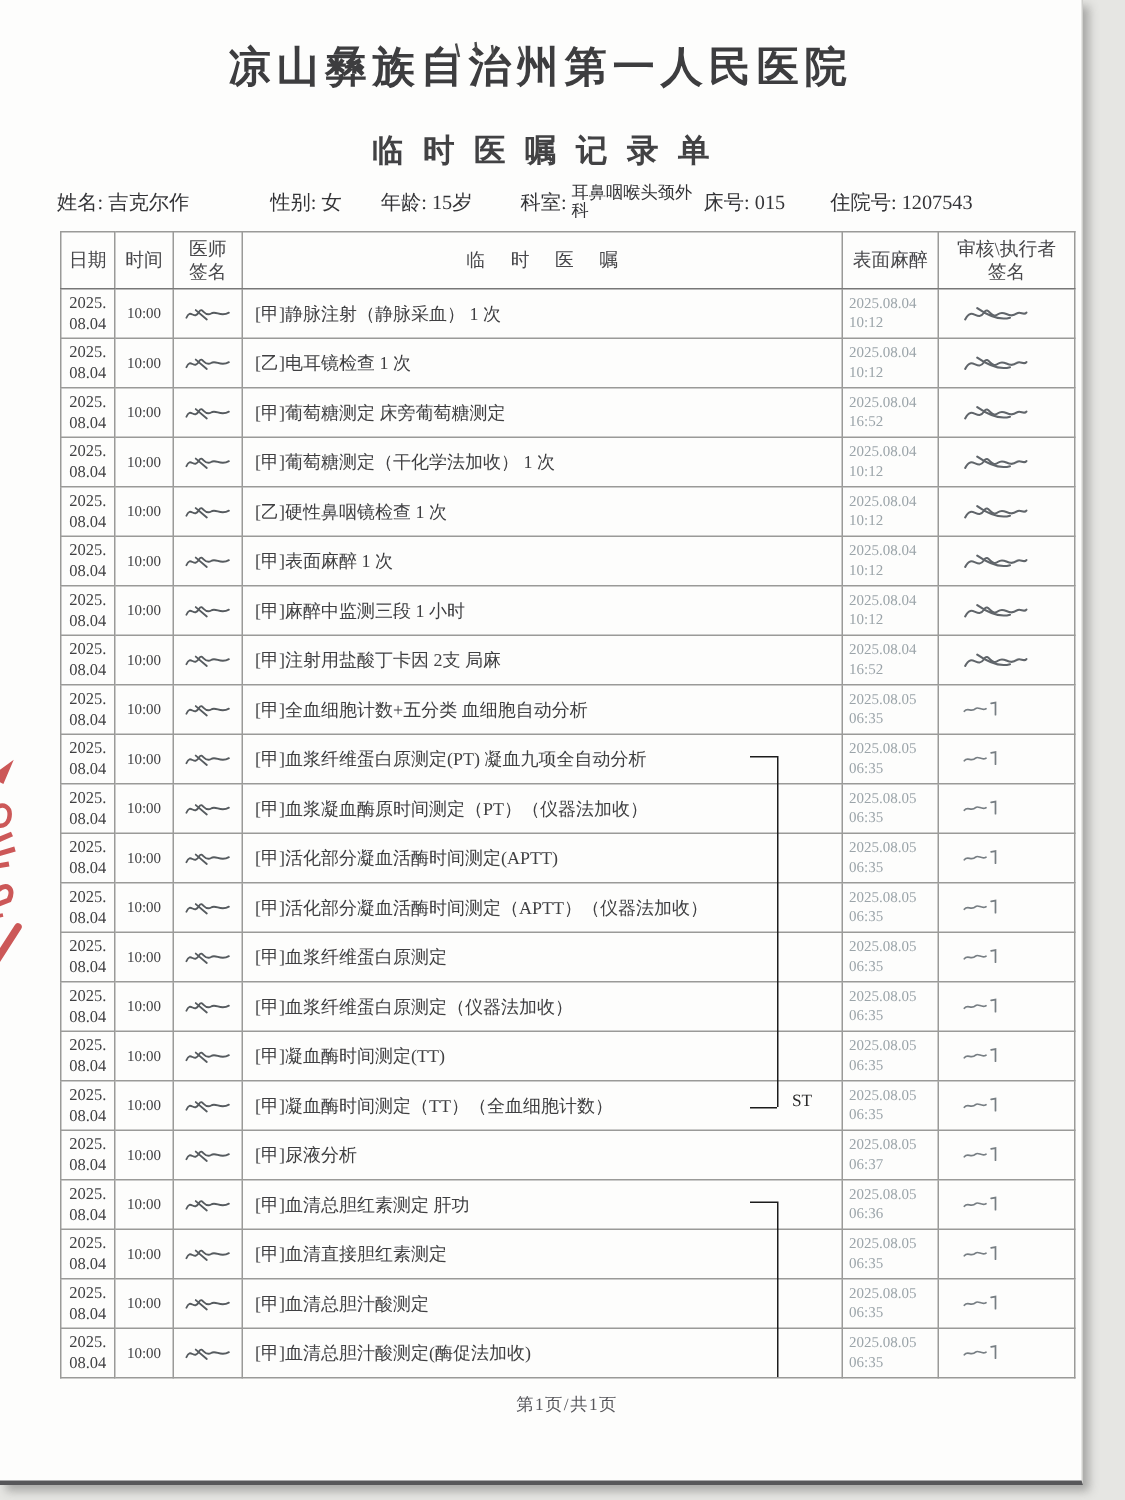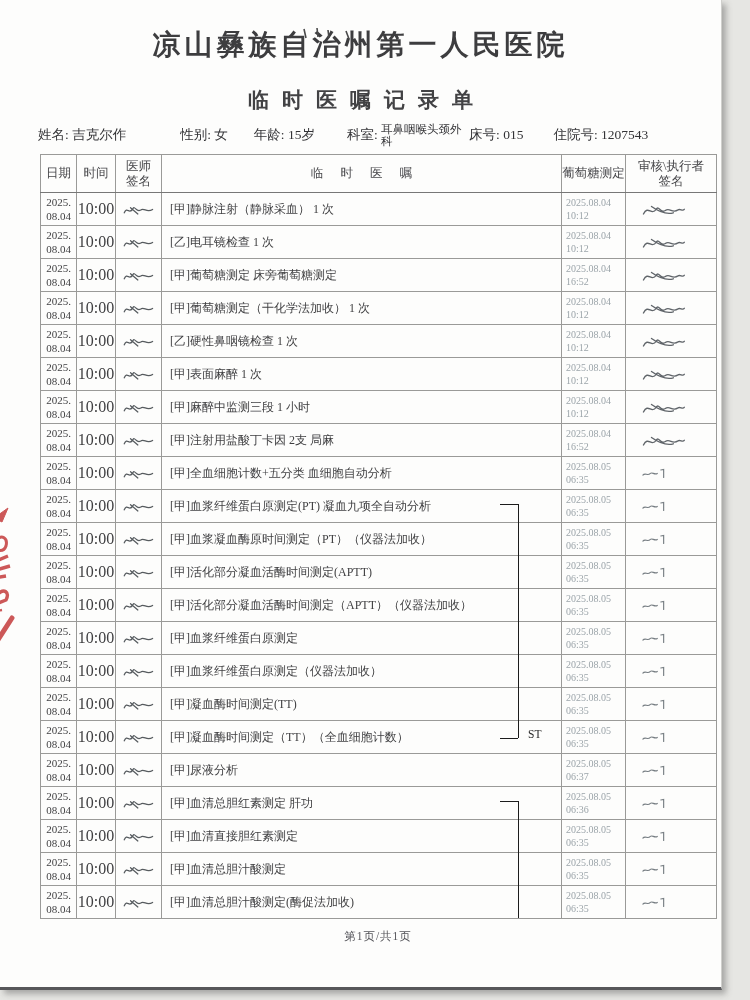--- a/index.html
+++ b/index.html
@@ -26,21 +26,21 @@
   
   .table-wrap { position:relative; margin:7px 0 0 40px; width:678px; }
   table { border-collapse:collapse; width:676px; table-layout:fixed;
           border:1.5px solid #6d6d6d; }
   td,th { border:1px solid #9a9a98; color:#3f3f41; vertical-align:middle; }
   thead th { height:38px; font-weight:normal; font-size:12.5px; color:#47474a;
              line-height:1.15; text-align:center; border-bottom:1px solid #777; }
   th.h-order { letter-spacing:7px; text-indent:7px; }
   tbody td { height:33px; }
   .c-date { font-size:11px; text-align:center; line-height:1.3; }
-  .c-time { font-size:16px; text-align:center; }
+  .c-time { font-size:10px; text-align:center; }
   .c-doc  { text-align:center; }
   .c-order{ font-size:12px; padding-left:8px; }
   .c-exec { font-size:10px; color:#9ba4a9; line-height:1.35; padding-left:4px; }
   .c-sign { padding-left:14px; }
   .sig { display:inline-block; vertical-align:middle; }
   
   .bk { position:absolute; border-left:1.6px solid #1c1c1c; width:0; }
   .bk-tick { position:absolute; border-top:1.6px solid #1c1c1c; width:18px; height:0; }
   .st-label { position:absolute; font-size:11.5px; color:#2a2a2a;
               font-family:"Liberation Serif",serif; }
@@ -95,21 +95,21 @@
       </colgroup>
       <thead>
         <tr>
           <th>日期</th>
           <th>时间</th>
           <th>
             <span>医师</span><br>
             <span>签名</span>
           </th>
           <th class="h-order">临 时 医 嘱</th>
-          <th>葡萄糖测定</th>
+          <th>表面麻醉</th>
           <th>
             <span>审核\执行者</span><br>
             <span>签名</span>
           </th>
         </tr>
       </thead>
       <tbody>
           <tr>
             <td class="c-date">2025.<br>08.04</td>
             <td class="c-time">10:00</td>

